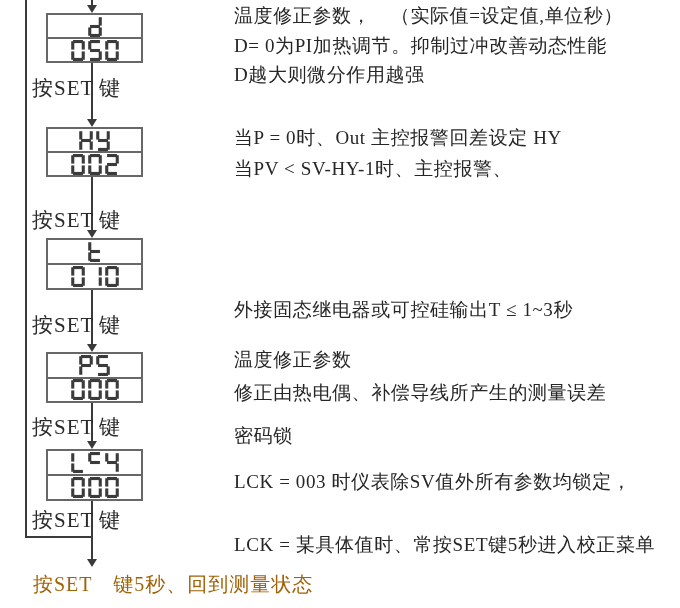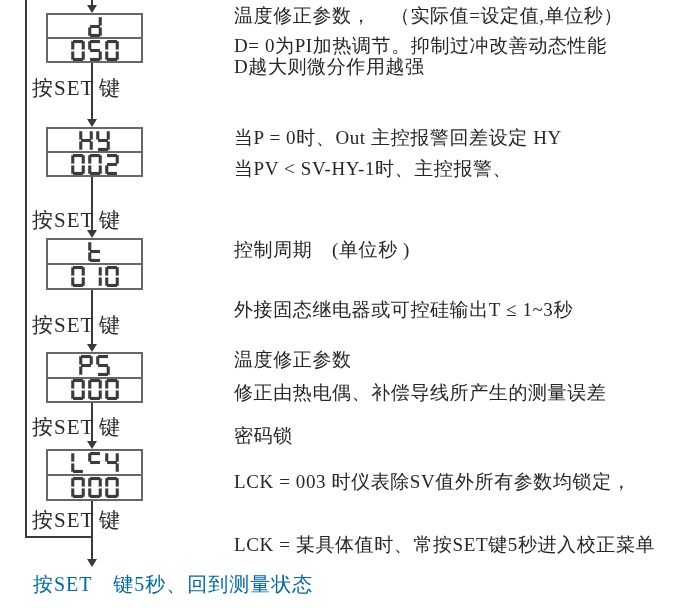--- a/index.html
+++ b/index.html
@@ -39,21 +39,21 @@
   .press{left:32px;}
   .key{left:99px;}
   
   .note{
     position:absolute;left:234px;
     font-size:19px;line-height:23px;color:#262626;
     white-space:nowrap;letter-spacing:0.6px;
   }
   .bottom-note{
     position:absolute;left:33px;top:571px;
-    font-size:20px;color:#0369a1;white-space:nowrap;letter-spacing:1px;
+    font-size:20px;color:#a16207;white-space:nowrap;letter-spacing:1px;
   }
 </style>
 </head>
 <body>
 
 <div class="canvas">
 
   <div class="vline" style="left:25px;top:0;height:538px"></div>
   <div class="hline" style="left:25px;top:536px;width:68px"></div>
 
@@ -279,26 +279,25 @@
   <span class="zh key" style="top:208px">键</span>
   <span class="zh press" style="top:313px">按SET</span>
   <span class="zh key" style="top:313px">键</span>
   <span class="zh press" style="top:415px">按SET</span>
   <span class="zh key" style="top:415px">键</span>
   <span class="zh press" style="top:508px">按SET</span>
   <span class="zh key" style="top:508px">键</span>
 
   <div class="note" style="top:4px">温度修正参数，　（实际值=设定值,单位秒）</div>
   <div class="note" style="top:34px">D= 0为PI加热调节。抑制过冲改善动态性能</div>
-  <div class="note" style="top:55px">D越大则微分作用越强</div>
+  <div class="note" style="top:63px">D越大则微分作用越强</div>
 
   <div class="note" style="top:126px">当P = 0时、Out 主控报警回差设定 HY</div>
   <div class="note" style="top:157px">当PV &lt; SV-HY-1时、主控报警、</div>
 
-  <div class="note" style="top:238px">控制周期　(单位秒 )</div>
   <div class="note" style="top:298px">外接固态继电器或可控硅输出T ≤ 1~3秒</div>
 
   <div class="note" style="top:348px">温度修正参数</div>
   <div class="note" style="top:381px">修正由热电偶、补偿导线所产生的测量误差</div>
 
   <div class="note" style="top:424px">密码锁</div>
   <div class="note" style="top:470px">LCK = 003 时仪表除SV值外所有参数均锁定，</div>
   <div class="note" style="top:533px">LCK = 某具体值时、常按SET键5秒进入校正菜单</div>
 
   <div class="bottom-note">按SET　键5秒、回到测量状态</div>

